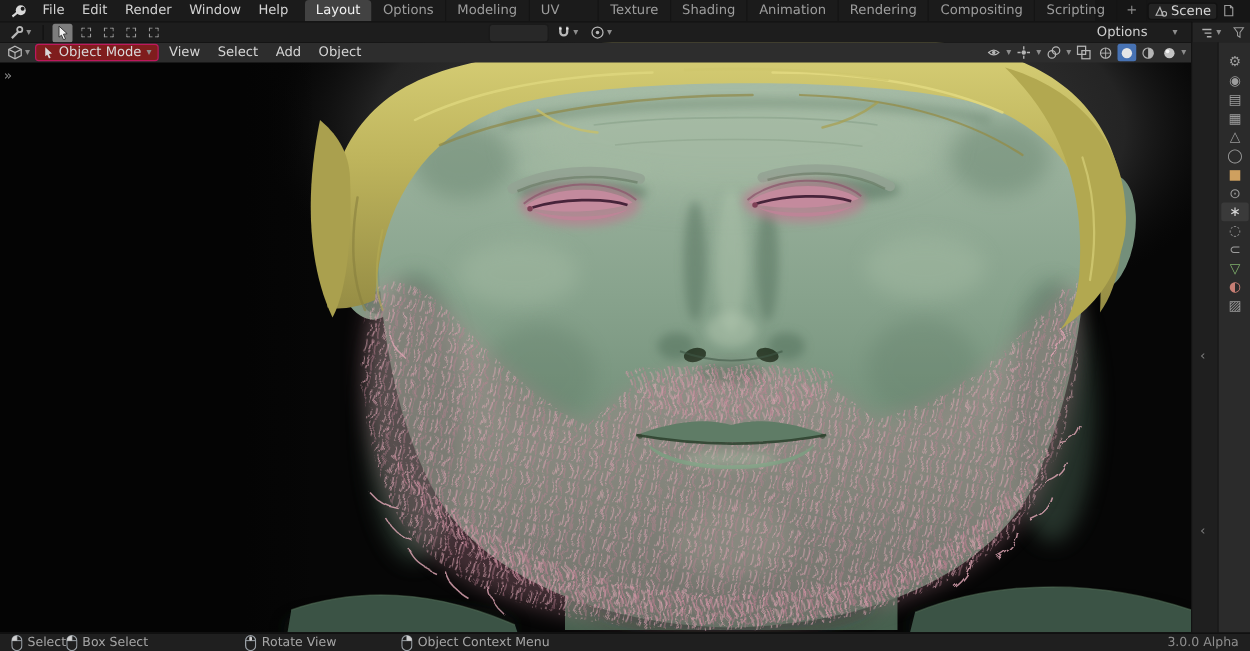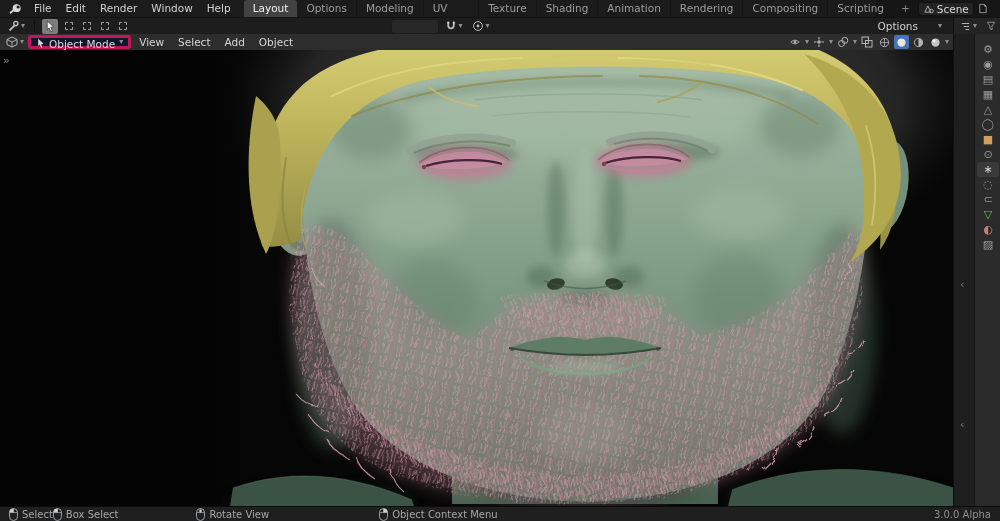--- a/index.html
+++ b/index.html
@@ -43,22 +43,22 @@
     background:#242424; border-top:1px solid #131313; border-left:1px solid #0f0f0f;
     display:flex; align-items:center; justify-content:space-between; padding:0 4px; }
 
   
   .viewport { position:absolute; left:0; top:34px; width:953px; height:472px;
     background:#060606; overflow:hidden; }
   .viewport > svg.scene { position:absolute; inset:0; }
   .vp-header { position:absolute; left:0; top:0; width:953px; height:16px;
     background:#2d2d2d; display:flex; align-items:center; gap:2px; padding:0 4px; z-index:3; }
   .vp-menu { padding:0 6px; line-height:16px; color:#d4d4d4; }
-  .vp-mode { display:flex; gap:4px; background:#0f172a;
-    border:3px solid #be185d; border-radius:3px; height:14px; padding:0 5px; color:#dadada; }
+  .vp-mode { display:flex; align-items:center; gap:4px; background:#7f1d1d;
+    border:1px solid #be185d; border-radius:3px; height:14px; padding:0 5px; color:#dadada; }
   .vp-right { margin-left:auto; display:flex; align-items:center; gap:2px; }
   .vp-ic { width:16px; height:14px; display:flex; align-items:center; justify-content:center; }
   .shade-btn { width:15px; height:14px; display:flex; align-items:center; justify-content:center; border-radius:2px; }
   .shade-btn.active { background:#4772b3; }
   .expand-arrow { position:absolute; left:3px; top:20px; z-index:3; color:#8d8d8d; font-size:11px; }
 
   
   .right-panel { position:absolute; left:953px; top:34px; width:47px; height:472px;
     background:#262626; border-left:1px solid #0f0f0f; }
   .outliner-col { position:absolute; left:0; top:0; width:21px; height:472px;
@@ -504,21 +504,21 @@
       <span>Box Select</span>
     </span>
     <span class="sb-item" style="margin-left:78px">
       <svg width="9" height="13" viewBox="0 0 9 13">
           <rect x="0.5" y="0.5" width="8" height="12" rx="4" fill="none" stroke="#9aa0a6"></rect>
           <path d="M0.5,4.5 h8" stroke="#9aa0a6" stroke-width="0.8"></path>
           <rect x="3.4" y="1.2" width="2.2" height="3.4" rx="1" fill="#cfcfcf"></rect>
         </svg>
       <span>Rotate View</span>
     </span>
-    <span class="sb-item" style="margin-left:110px">
+    <span class="sb-item" style="margin-left:52px">
       <svg width="9" height="13" viewBox="0 0 9 13">
           <rect x="0.5" y="0.5" width="8" height="12" rx="4" fill="none" stroke="#9aa0a6"></rect>
           <path d="M0.5,4.5 h8 M4.5,0.5 v4" stroke="#9aa0a6" stroke-width="0.8"></path>
           <path d="M4.5,0.5 a4,4 0 0 1 4,4 h-4 Z" fill="#cfcfcf"></path>
         </svg>
       <span>Object Context Menu</span>
     </span>
     <span class="sb-ver">3.0.0 Alpha</span>
   </div>
 

